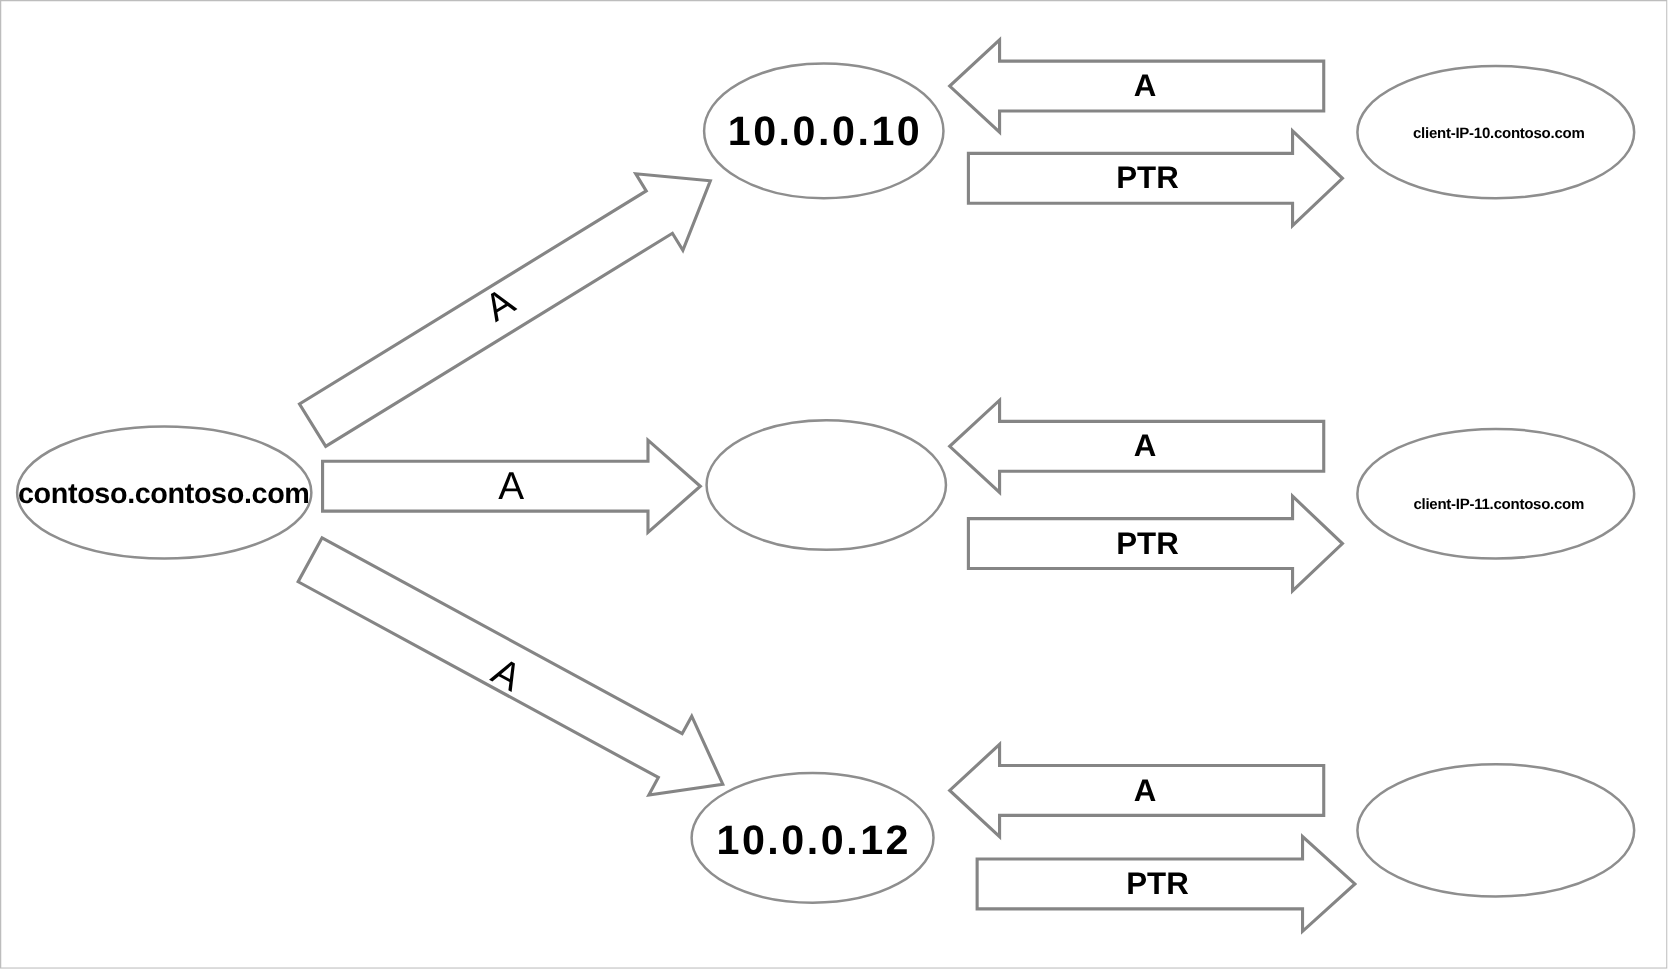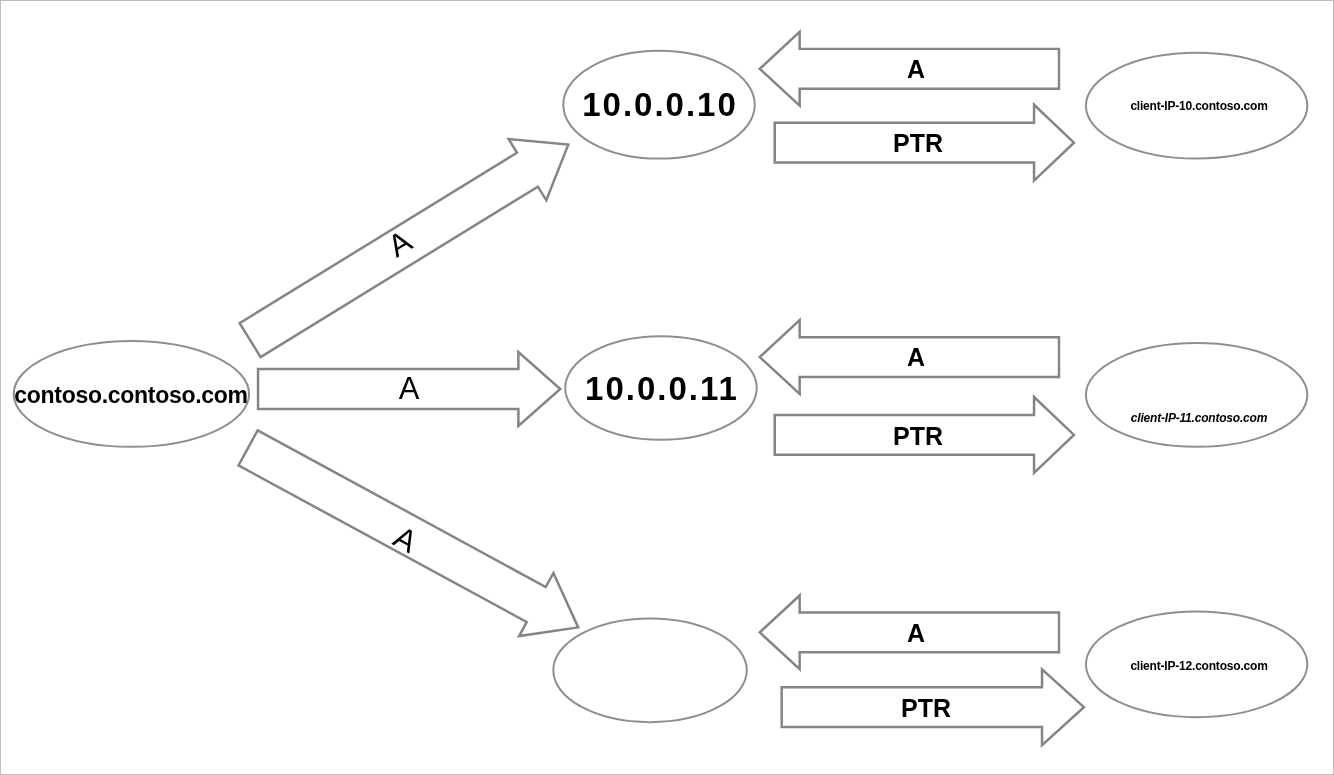--- a/index.html
+++ b/index.html
@@ -54,25 +54,24 @@
     <polygon class="block-arrow" points="1060,613 800,613 800,596 760,633 800,670 800,653 1060,653"></polygon>
 
     <polygon class="block-arrow" points="775,122 1035,122 1035,104 1075,142 1035,180 1035,162 775,162"></polygon>
     <polygon class="block-arrow" points="775,415 1035,415 1035,397 1075,435 1035,473 1035,455 775,455"></polygon>
     <polygon class="block-arrow" points="782,688 1043,688 1043,670 1085,708 1043,746 1043,728 782,728"></polygon>
   </svg>
 
   <div class="lbl lbl-source" style="left:130px; top:394px;">contoso.contoso.com</div>
 
   <div class="lbl lbl-ip" style="left:659px; top:104px;">10.0.0.10</div>
-  <div class="lbl lbl-ip" style="left:661px; top:388px;">10.0.0.11</div>
+  <div class="lbl lbl-ip" style="left:650px; top:671px;">10.0.0.12</div>
 
   <div class="lbl lbl-client" style="left:1198px; top:105px;">client-IP-10.contoso.com</div>
-  <div class="lbl lbl-client" style="left:1198px; top:417px;font-style:italic;">client-IP-11.contoso.com</div>
-  <div class="lbl lbl-client" style="left:1198px; top:665px;">client-IP-12.contoso.com</div>
+  <div class="lbl lbl-client" style="left:1198px; top:402px;">client-IP-11.contoso.com</div>
 
   <div class="lbl lbl-forward rot-up" style="left:399px; top:243px;">A</div>
   <div class="lbl lbl-forward" style="left:408px; top:388px;">A</div>
   <div class="lbl lbl-forward rot-down" style="left:404px; top:539px;">A</div>
 
   <div class="lbl lbl-record" style="left:915px; top:68px;">A</div>
   <div class="lbl lbl-record" style="left:915px; top:356px;">A</div>
   <div class="lbl lbl-record" style="left:915px; top:632px;">A</div>
 
   <div class="lbl lbl-record" style="left:917px; top:142px;">PTR</div>

